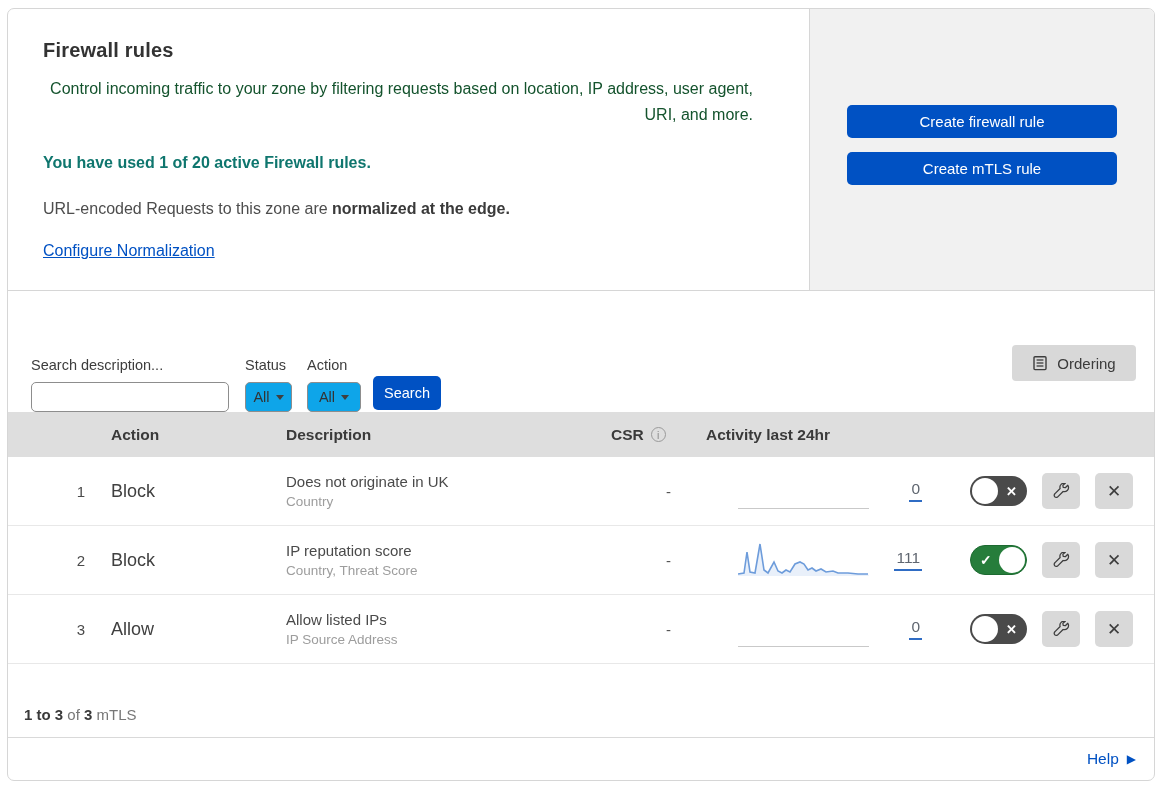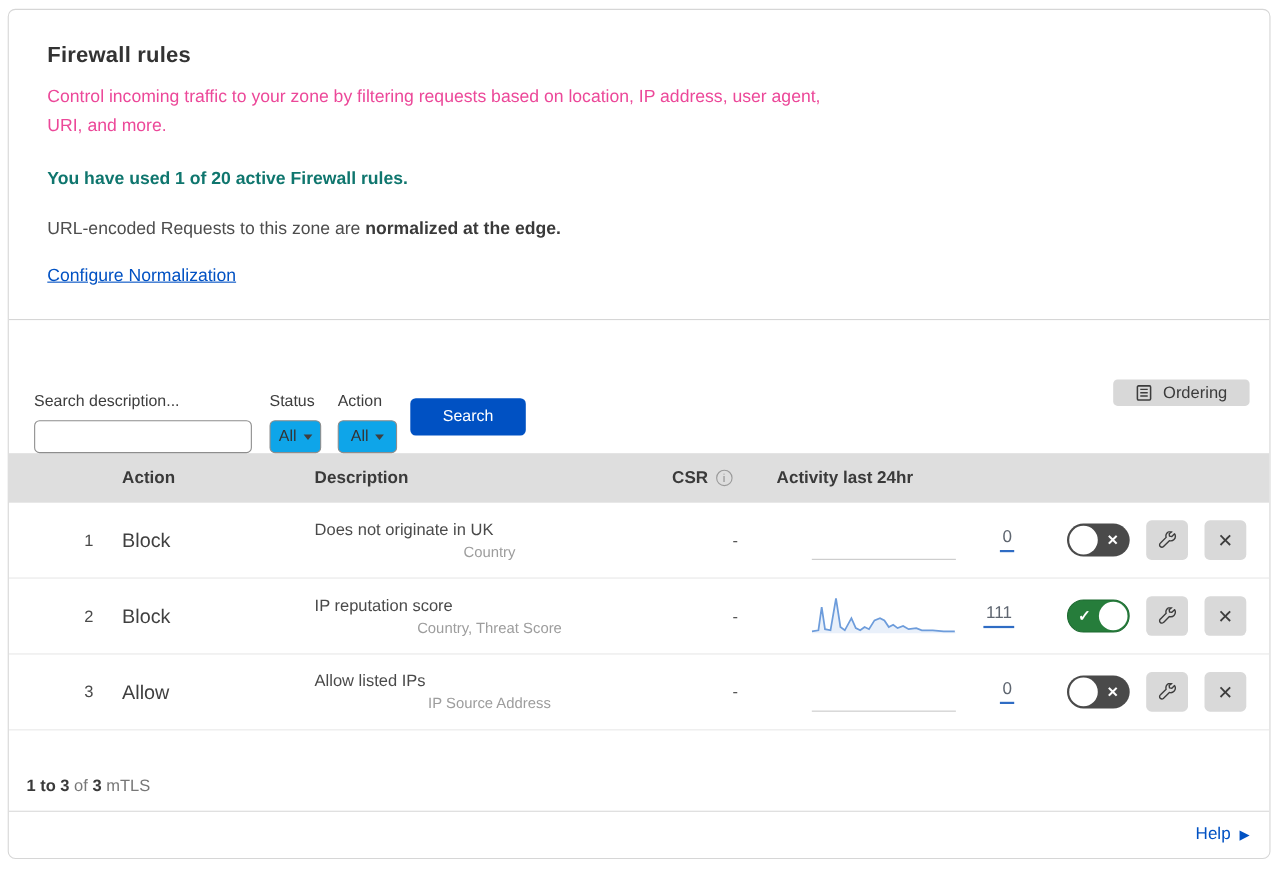--- a/index.html
+++ b/index.html
@@ -5,21 +5,21 @@
   * { box-sizing: border-box; }
   html,body { margin:0; padding:0; background:#fff; width:1161px; height:791px;
               font-family:"Liberation Sans", sans-serif; }
   .card { position:absolute; left:7px; top:8px; width:1148px; height:773px;
           border:1px solid #d6d6d6; border-radius:7px; background:#fff; overflow:hidden; }
 
   
   .top-section { display:flex; height:282px; border-bottom:1px solid #d6d6d6;gap:12px; }
   .top-left { flex:1; padding:30px 40px 0 35px; }
   .page-title { margin:0; font-size:20px; font-weight:700; color:#333; letter-spacing:.2px; }
-  .desc { margin:14px 0 0 0; font-size:16px; line-height:26px; color:#ec4899; max-width:710px; }
+  .desc { margin:14px 0 0 0; font-size:16px; line-height:26px; color:#14532d; max-width:710px;text-align:right; }
   .usage { margin:26px 0 0 0; font-size:16px; font-weight:700; color:#0f766e; }
   .norm { margin:28px 0 0 0; font-size:16px; color:#4d4d4d; }
   .norm b { color:#3a3a3a; }
   .norm-link { display:inline-block; margin-top:24px; font-size:16px; color:#0051c3;
                text-decoration:underline; cursor:pointer; }
   .top-right { width:345px; background:#f1f1f1; border-left:1px solid #d6d6d6;
                display:flex; flex-direction:column; align-items:center; padding-top:96px; gap:14px; }
   .btn-blue { width:270px; height:33px; background:#0051c3; color:#fff; font-size:15px;
               border:none; border-radius:5px; cursor:pointer; font-family:inherit; }
 
@@ -31,41 +31,41 @@
                 display:flex; align-items:center; padding:0 10px; background:#fff; }
   .search-box input { border:none; outline:none; flex:1; margin-left:8px; font-size:14px;
                       font-family:inherit; background:transparent; }
   .dd { height:37px; border:1px solid #8d8d8d; border-radius:5px; background:#0ea5e9;
         display:flex; align-items:center; justify-content:center; gap:6px;
         font-size:14.5px; color:#333; cursor:pointer; }
   .dd-status { width:47px; margin-left:16px; }
   .dd-action { width:54px; margin-left:15px; }
   .caret { width:0; height:0; border-left:4.5px solid transparent;
            border-right:4.5px solid transparent; border-top:5.5px solid #3f3f3f; margin-top:1px; }
-  .btn-search { align-self:flex-end; margin-left:12px; margin-bottom:16px; width:105px; height:34px;
+  .btn-search { align-self:flex-end; margin-left:12px; margin-bottom:2px; width:68px; height:34px;
                 background:#0051c3; color:#fff; font-size:14.5px; border:none; border-radius:5px;
                 cursor:pointer; font-family:inherit; }
-  .btn-ordering { position:absolute; right:18px; top:54px; width:124px; height:24px;
+  .btn-ordering { position:absolute; right:18px; top:54px; width:124px; height:36px;
                   background:#d8d8d8; border:none; border-radius:4px; display:flex;
                   align-items:center; justify-content:center; gap:9px; font-size:15px;
                   color:#3b3b3b; cursor:pointer; font-family:inherit; }
 
   
   .grid-cols { display:grid; grid-template-columns:103px 175px 318px 102px 220px 1fr; }
   .table-header { height:45px; background:#dedede; align-items:center;
                   font-size:15.5px; font-weight:700; color:#3a3a3a; }
   .th-csr { display:flex; align-items:center; gap:7px; padding-left:7px; }
   .info-icon { width:15px; height:15px; border:1.2px solid #9a9a9a; border-radius:50%;
                color:#8a8a8a; font-size:10.5px; display:inline-flex; align-items:center;
                justify-content:center; font-weight:400; cursor:pointer; }
   .rule-row { height:69px; border-bottom:1px solid #e8e8e8; align-items:center; }
   .cell-num { text-align:right; padding-right:26px; font-size:15px; color:#4a4a4a; }
   .cell-action { font-size:18px; color:#404040; }
   .cell-desc .title { font-size:15px; color:#4a4a4a; }
-  .cell-desc .sub { font-size:13.5px; color:#9d9d9d; margin-top:4px;text-align:center; }
+  .cell-desc .sub { font-size:13.5px; color:#9d9d9d; margin-top:4px; }
   .cell-csr { padding-left:62px; font-size:15px; color:#555; }
   .cell-activity { position:relative; display:flex; align-items:center; height:100%; }
   .sparkline { width:131px; height:36px; margin-left:32px; }
   .flatline { width:131px; height:36px; margin-left:32px; border-bottom:1.5px solid #c9c9c9; }
   .activity-value { position:absolute; right:4px; top:50%; transform:translateY(-50%);
                     font-size:15.5px; color:#5f6670; border-bottom:2px solid #2f6cc4;
                     padding:0 2px 2px 2px; cursor:pointer; }
   .cell-actions { display:flex; align-items:center; justify-content:flex-end; gap:15px;
                   padding-right:21px; }
   .toggle { position:relative; width:57px; height:30px; border-radius:15px; cursor:pointer; }
@@ -99,20 +99,24 @@
 <div class="card">
 
   <div class="top-section">
     <div class="top-left">
       <h1 class="page-title">Firewall rules</h1>
       <p class="desc">Control incoming traffic to your zone by filtering requests based on location, IP address, user agent, URI, and more.</p>
       <p class="usage">You have used 1 of 20 active Firewall rules.</p>
       <p class="norm"><span>URL-encoded Requests to this zone are </span><b>normalized at the edge.</b></p>
       <a class="norm-link">Configure Normalization</a>
     </div>
+    <div class="top-right">
+      <button class="btn-blue">Create firewall rule</button>
+      <button class="btn-blue">Create mTLS rule</button>
+    </div>
   </div>
 
   <div class="filter-section">
     <div class="filter-group">
       <span class="filter-label">Search description...</span>
       <div class="search-box">
         <svg width="15" height="15" viewBox="0 0 16 16">
           <circle cx="6.5" cy="6.5" r="4.4" fill="none" stroke="#555" stroke-width="1.5"></circle>
           <line x1="9.9" y1="9.9" x2="13.6" y2="13.6" stroke="#555" stroke-width="1.5" stroke-linecap="round"></line>
         </svg>

